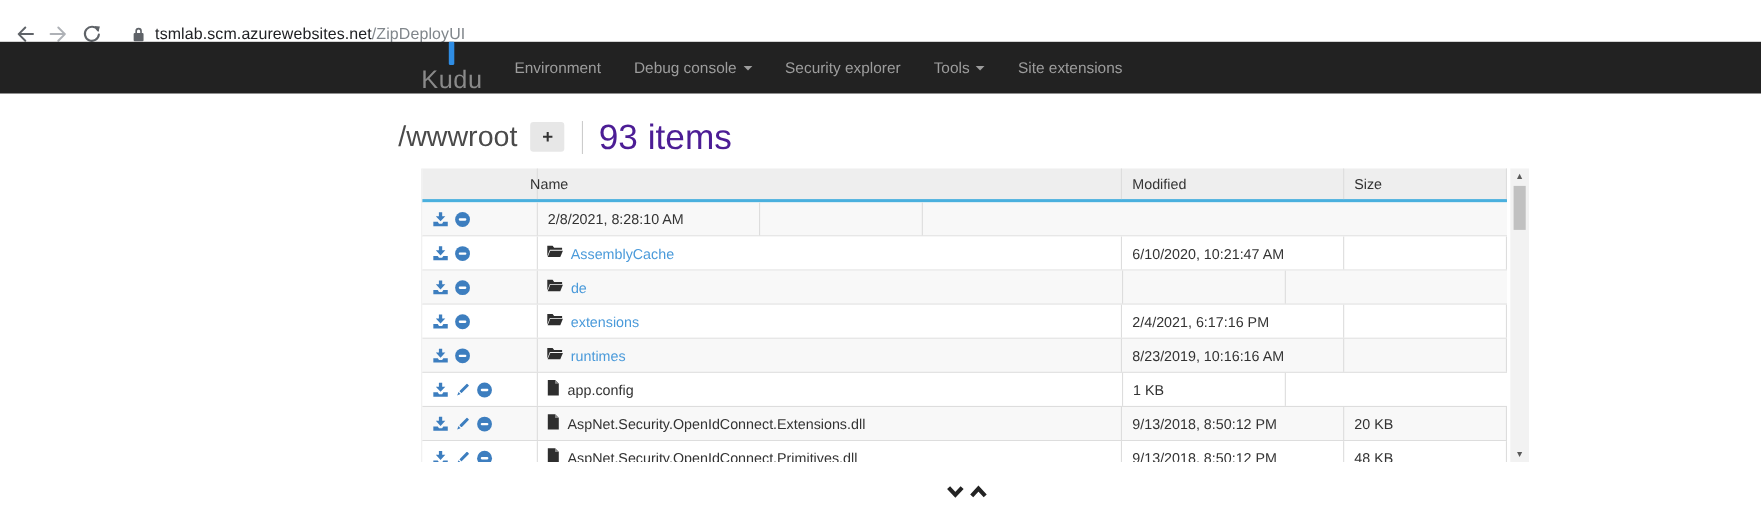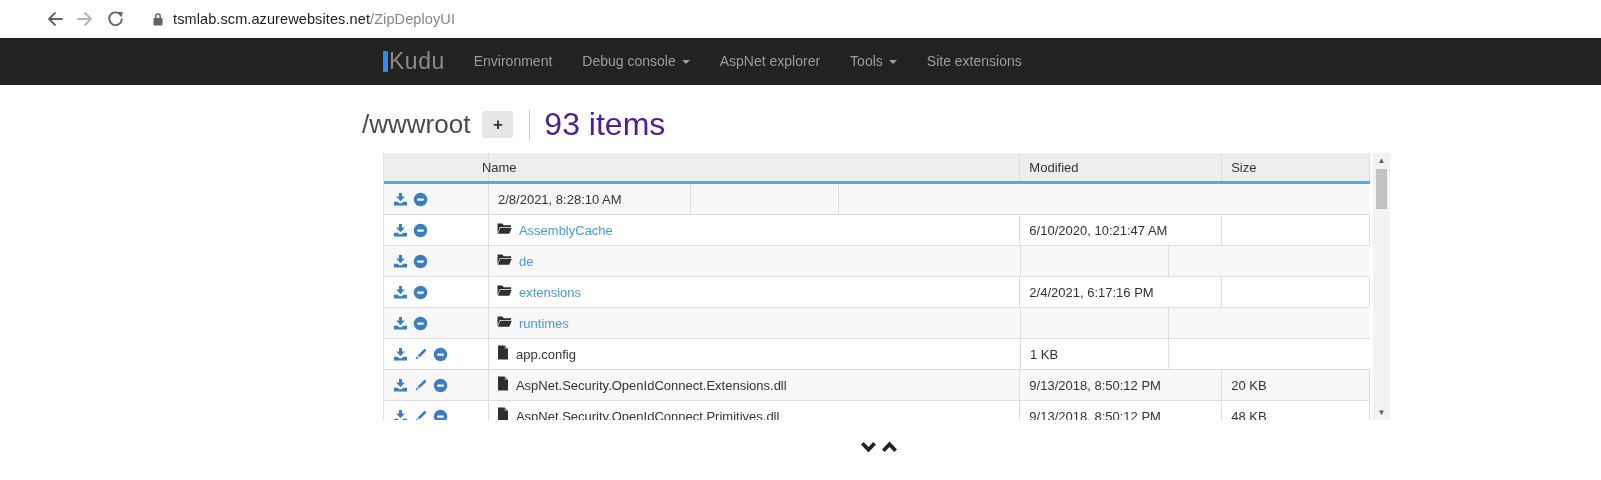--- a/index.html
+++ b/index.html
@@ -1,32 +1,32 @@
 <!DOCTYPE html>
 <html><head>
 <meta charset="utf-8">
 <style>
   * { margin:0; padding:0; box-sizing:border-box; }
   html,body { width:1601px; height:480px; overflow:hidden; background:#fff;
     font-family:"Liberation Sans","DejaVu Sans",sans-serif; }
 
   
-  .browser-bar { position:absolute; top:0; left:0; width:1601px; height:38px;
-    background:#fff; display:flex; align-items:center;padding-left:32px; }
+  .browser-bar { position:absolute; top:12px; left:0; width:1601px; height:38px;
+    background:#fff; display:flex; align-items:center; }
   .bicon { display:inline-flex; align-items:center; justify-content:center;
     width:30px; height:30px; cursor:pointer; }
   .bicon:nth-child(1){ margin-left:8px; }
   .urlbox { display:flex; align-items:center; margin-left:22px; gap:9px; flex:1; height:30px; }
   .url { font-size:14.5px; color:#202124; letter-spacing:.1px; }
   .url .path { color:#80868b; }
 
   
   .navbar { position:absolute; top:38px; left:0; width:1601px; height:47px;
     background:#222; display:flex; align-items:center; padding-left:383px; }
-  .logo { display:flex; align-items:center; cursor:pointer; margin-right:14px; }
+  .logo { display:flex; align-items:center; cursor:pointer; margin-right:14px;flex-direction:column; }
   .logo-bar { width:5px; height:21px; background:#2f8de4; border-radius:1px; margin-right:1px; }
   .logo-text { font-size:23px; color:#8a8a8a; letter-spacing:.5px; }
   .nav-item { color:#9d9d9d; font-size:14px; line-height:47px; padding:0 15px;
     cursor:pointer; white-space:nowrap; display:flex; align-items:center; }
   .caret { display:inline-block; margin-left:6px; width:0; height:0;
     border-left:4px solid transparent; border-right:4px solid transparent;
     border-top:4px solid #9d9d9d; }
 
   
   .heading { position:absolute; left:362px; top:106px; display:flex; align-items:center; }
@@ -110,21 +110,21 @@
     <span class="logo-text">Kudu</span>
   </span>
   <span class="nav-item">
     <span>Environment</span>
   </span>
   <span class="nav-item">
     <span>Debug console</span>
     <span class="caret"></span>
   </span>
   <span class="nav-item">
-    <span>AspNet explorer</span>
+    <span>Security explorer</span>
   </span>
   <span class="nav-item">
     <span>Tools</span>
     <span class="caret"></span>
   </span>
   <span class="nav-item">
     <span>Site extensions</span>
   </span>
 </div>
 
@@ -274,20 +274,21 @@
     <div class="c-name">
       <span class="folder-glyph">
         <svg width="15" height="13" viewBox="0 0 16 14">
           <path d="M0.5 1.5 h5.2 l1.5 2 H15 v2 H3 L0.5 12 z" fill="#2e2e2e"></path>
           <path d="M3.4 6.3 H15.8 L13.2 12.6 H0.9 z" fill="#2e2e2e"></path>
         </svg>
       </span>
 
       <span class="item-name">runtimes</span>
     </div>
+    <div class="c-mod">8/23/2019, 10:16:16 AM</div>
     <div class="c-size"></div>
   </div>
 
   <div class="trow file">
     <div class="c-actions">
       <span class="act">
         <svg width="15" height="15" viewBox="0 0 16 16">
           <polygon points="6.4,1 9.6,1 9.6,4.8 12.6,4.8 8,9.8 3.4,4.8 6.4,4.8" fill="#3d7ebf"></polygon>
           <path d="M1 10.3 h4.3 l1.2 1.8 h3 l1.2 -1.8 H15 v4.2 H1 z" fill="#3d7ebf"></path>
         </svg>

